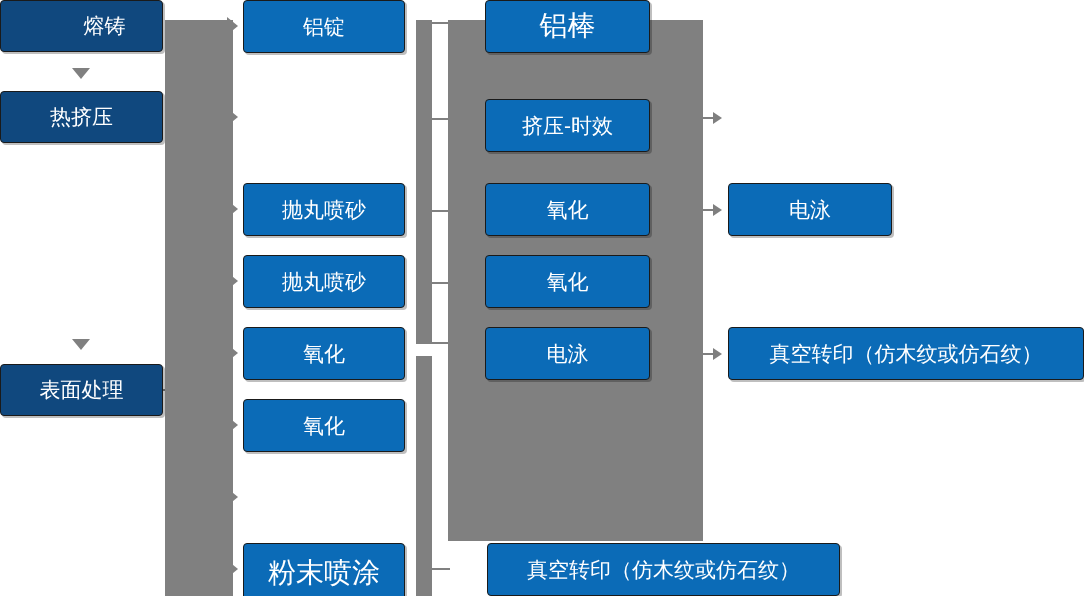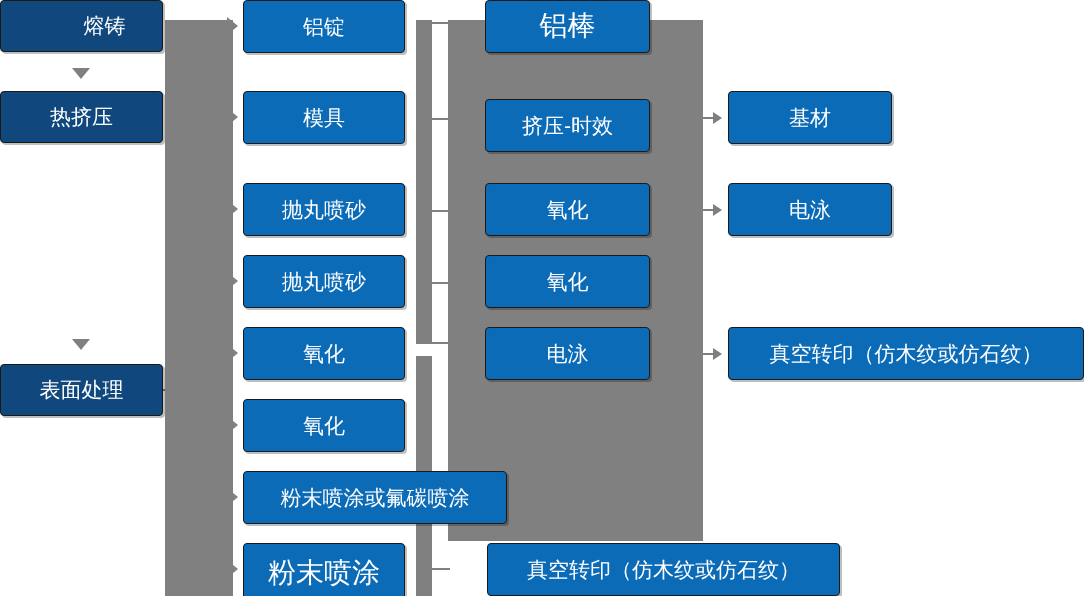--- a/index.html
+++ b/index.html
@@ -102,37 +102,31 @@
   <div class="node dark" style="left:0px;top:91px;width:163px;height:52px;font-size:21px;">
     <span>热挤压</span>
   </div>
   <div class="node light" style="left:243px;top:0px;width:162px;height:53px;font-size:21px;">
     <span>铝锭</span>
   </div>
 
   <div class="node dark" style="left:0px;top:364px;width:163px;height:52px;font-size:21px;">
     <span>表面处理</span>
   </div>
-  <div class="node light" style="left:243px;top:91px;width:162px;height:53px;font-size:21px;">
-    <span>模具</span>
-  </div>
   <div class="node light" style="left:243px;top:183px;width:162px;height:53px;font-size:21px;">
     <span>抛丸喷砂</span>
   </div>
   <div class="node light" style="left:243px;top:255px;width:162px;height:53px;font-size:21px;">
     <span>抛丸喷砂</span>
   </div>
   <div class="node light" style="left:243px;top:327px;width:162px;height:53px;font-size:21px;">
     <span>氧化</span>
   </div>
   <div class="node light" style="left:243px;top:399px;width:162px;height:53px;font-size:21px;">
     <span>氧化</span>
-  </div>
-  <div class="node light" style="left:243px;top:471px;width:264px;height:53px;font-size:21px;">
-    <span>粉末喷涂或氟碳喷涂</span>
   </div>
   <div class="node light" style="left:243px;top:543px;width:162px;height:60px;font-size:28px;">
     <span>粉末喷涂</span>
   </div>
 
   <div class="node light" style="left:485px;top:0px;width:165px;height:53px;font-size:28px;">
     <span>铝棒</span>
   </div>
   <div class="node light" style="left:485px;top:91px;width:165px;height:53px;font-size:21px;margin-top:8px;">
     <span>挤压-时效</span>
@@ -143,23 +137,20 @@
   <div class="node light" style="left:485px;top:255px;width:165px;height:53px;font-size:21px;">
     <span>氧化</span>
   </div>
   <div class="node light" style="left:485px;top:327px;width:165px;height:53px;font-size:21px;">
     <span>电泳</span>
   </div>
   <div class="node light" style="left:487px;top:543px;width:353px;height:53px;font-size:21px;">
     <span>真空转印（仿木纹或仿石纹）</span>
   </div>
 
-  <div class="node light" style="left:728px;top:91px;width:164px;height:53px;font-size:21px;">
-    <span>基材</span>
-  </div>
   <div class="node light" style="left:728px;top:183px;width:164px;height:53px;font-size:21px;">
     <span>电泳</span>
   </div>
   <div class="node light" style="left:728px;top:327px;width:356px;height:53px;font-size:21px;">
     <span>真空转印（仿木纹或仿石纹）</span>
   </div>
 
 </div>
 
 </body></html>

